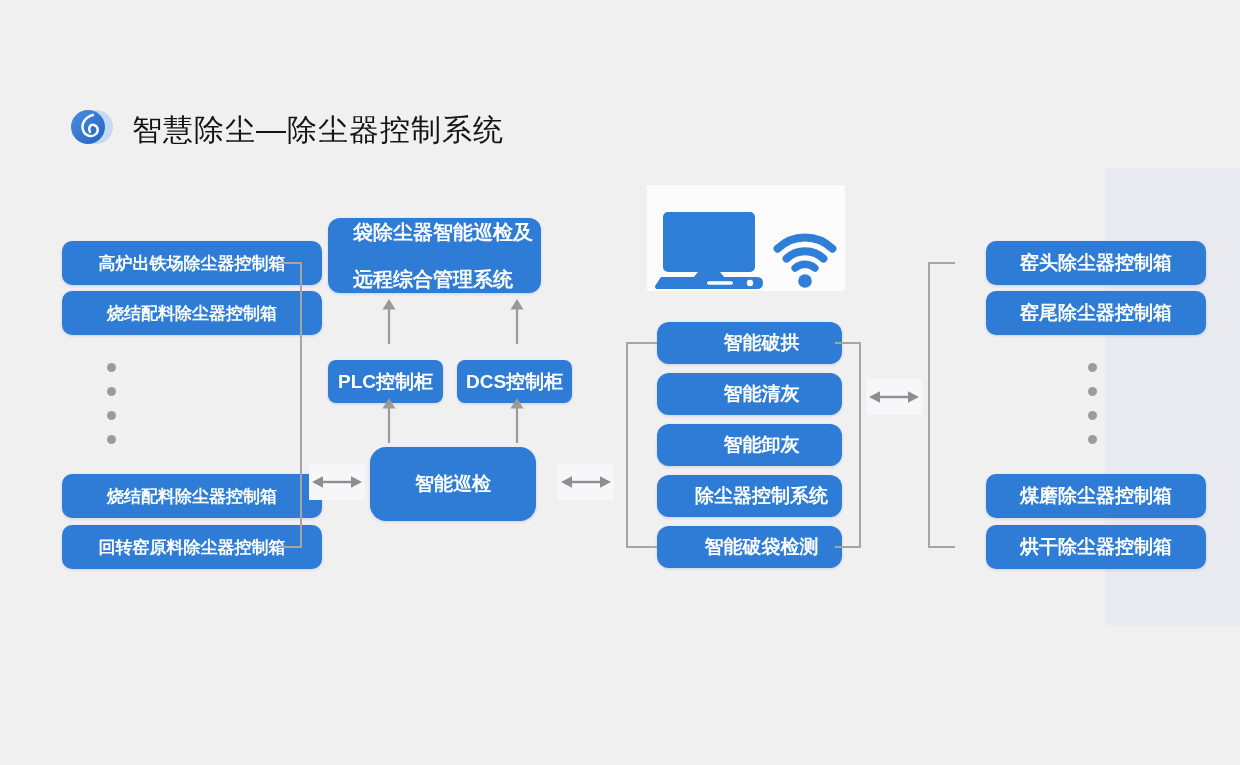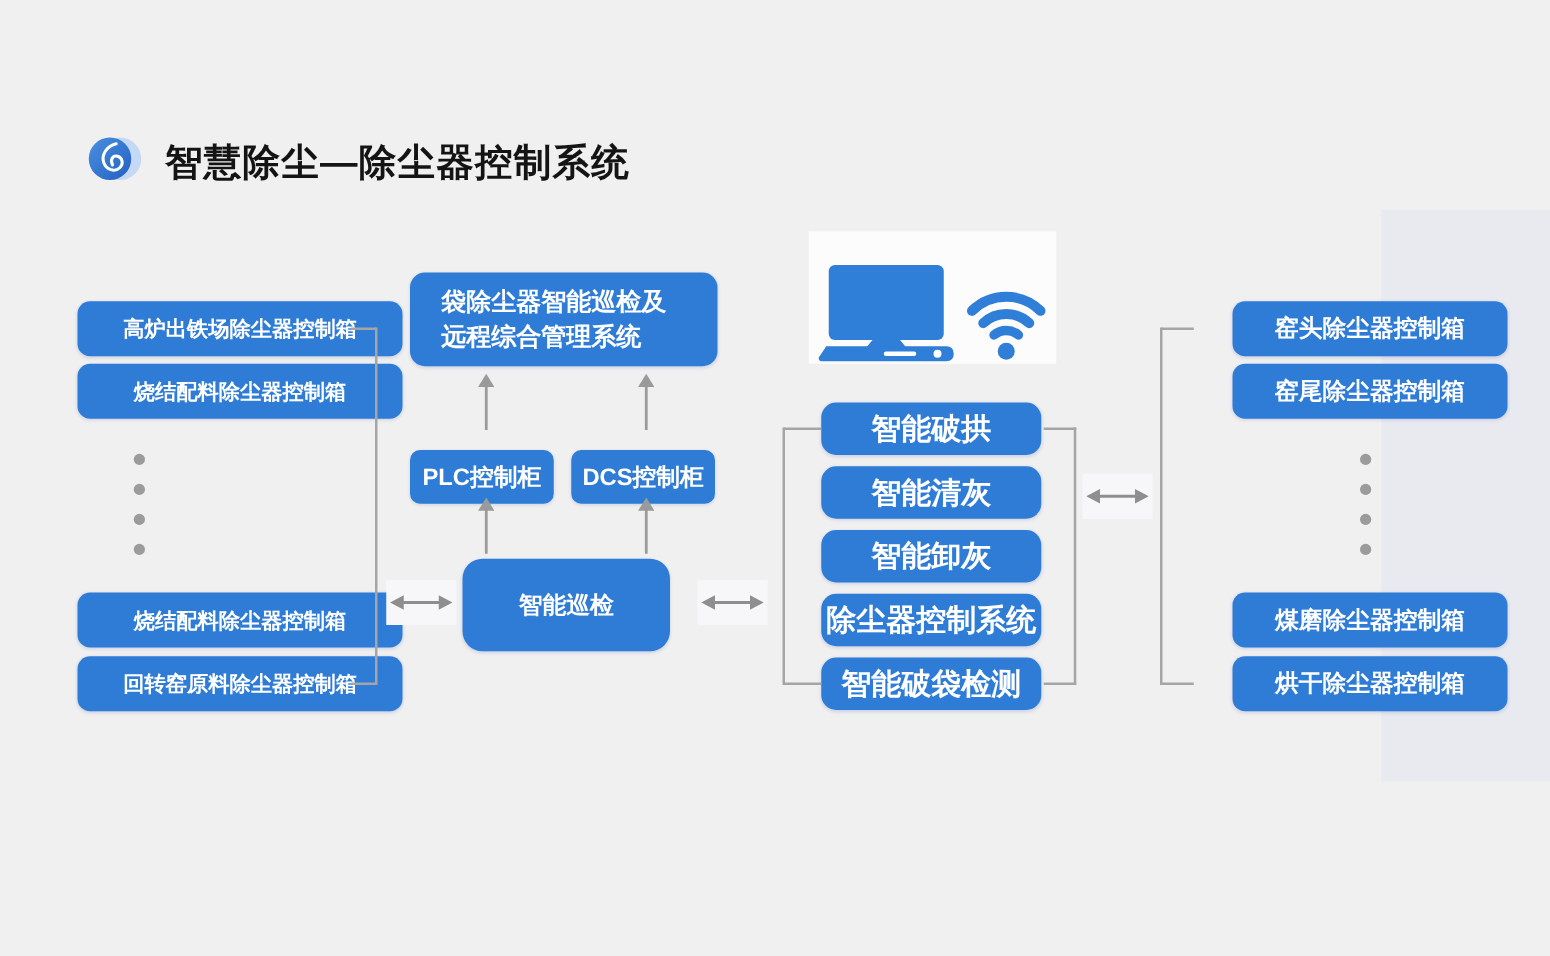--- a/index.html
+++ b/index.html
@@ -11,37 +11,37 @@
     position:relative;width:1240px;height:765px;
     background:#f1f0f1;overflow:hidden;
   }
   .band{
     position:absolute;left:1105px;top:168px;width:135px;height:457px;
     background:#e9e9f0;
   }
   .logo{position:absolute;left:70px;top:107px;width:44px;height:40px;}
   .title{
     position:absolute;left:132px;top:110px;
-    font-size:30px;font-weight:bold;color:#141414;letter-spacing:1px;
+    font-size:30px;font-weight:normal;color:#141414;letter-spacing:1px;
     white-space:nowrap;
   }
   .node{
     position:absolute;background:#2e7cd6;color:#ffffff;font-weight:bold;
     display:flex;align-items:center;justify-content:center;
     border-radius:10px;box-shadow:0 1px 3px rgba(40,80,160,0.18);
     white-space:nowrap;
   }
   .side-l{left:62px;width:260px;height:44px;font-size:17px;}
   .side-r{left:955px;width:220px;height:44px;font-size:19px;margin-left:31px;}
-  .func{left:657px;width:176px;height:42px;font-size:24px;border-radius:12px;}
+  .func{left:657px;width:161px;height:42px;font-size:19px;border-radius:12px;padding-left:24px;}
   .cab{top:347px;width:115px;height:43px;font-size:19px;border-radius:8px;margin-top:13px;}
   .mgmt{
-    left:328px;top:218px;width:246px;height:75px;border-radius:12px;
+    left:328px;top:218px;width:213px;height:75px;border-radius:12px;
     font-size:20px;line-height:28px;flex-direction:column;
-    align-items:flex-start;justify-content:center;padding-left:25px;
+    align-items:flex-start;justify-content:space-between;padding-left:25px;
     box-sizing:border-box;
   }
   .inspect{left:370px;top:447px;width:166px;height:74px;font-size:19px;border-radius:16px;}
   .line{position:absolute;background:#a5a5a5;}
   .dots{position:absolute;width:9px;}
   .dots span{
     display:block;width:9px;height:9px;border-radius:50%;
     background:#9b9b9b;margin-bottom:15px;
   }
   .arrow-bg{

